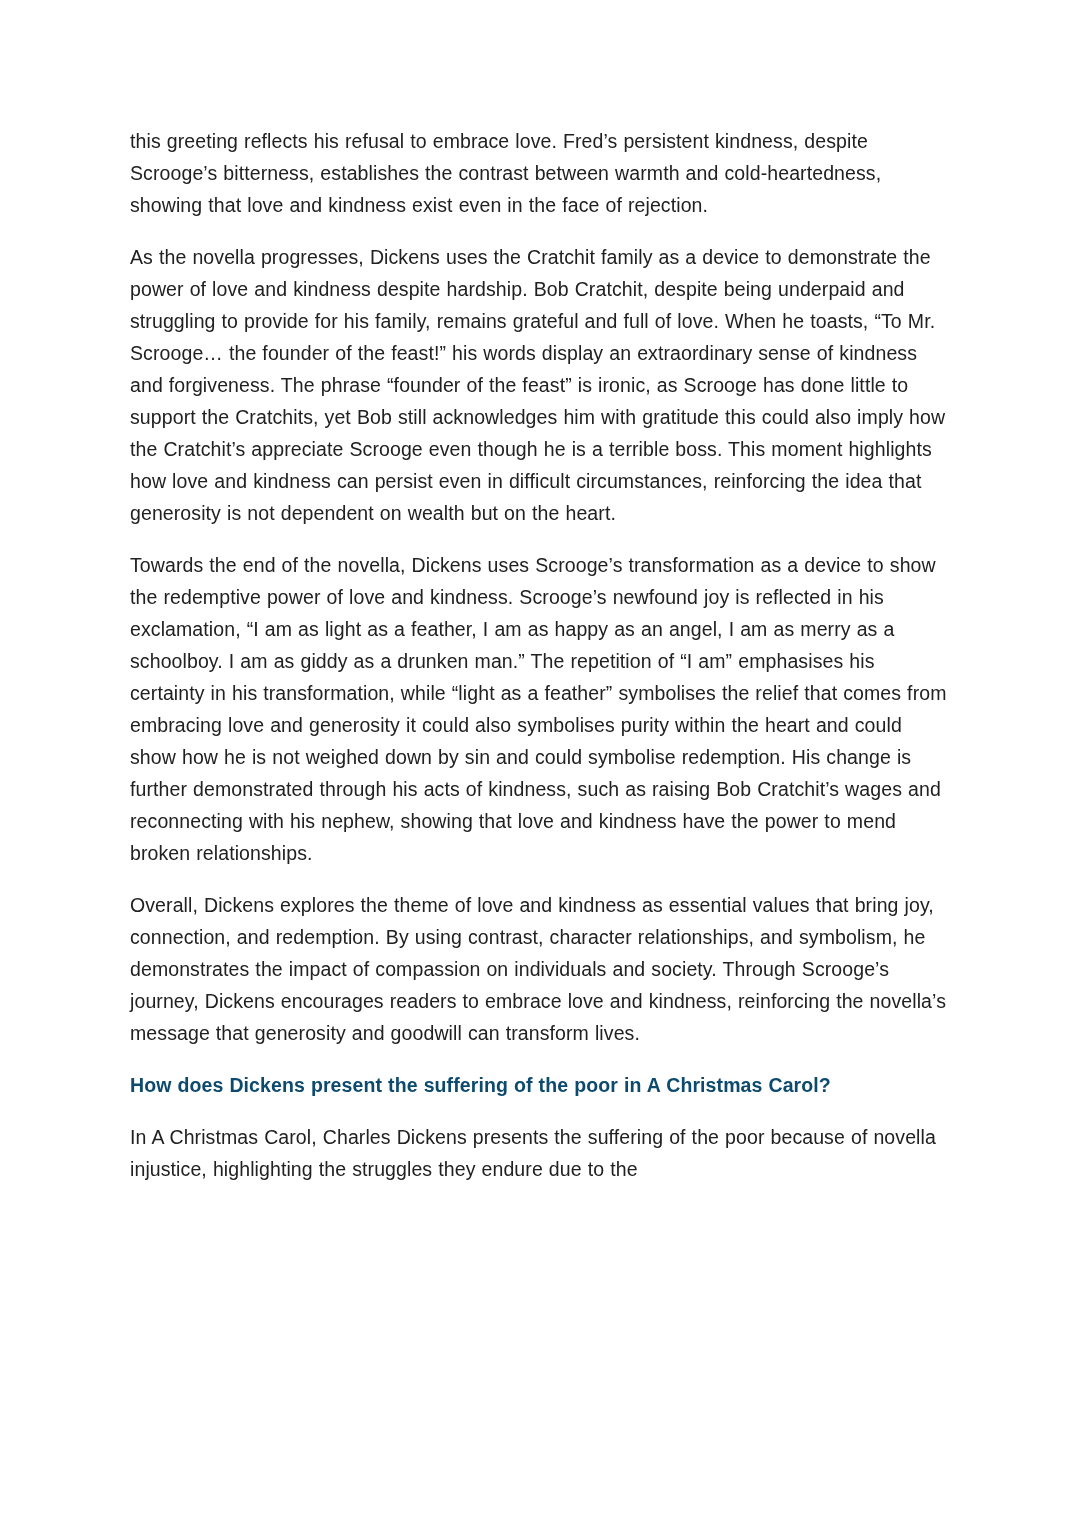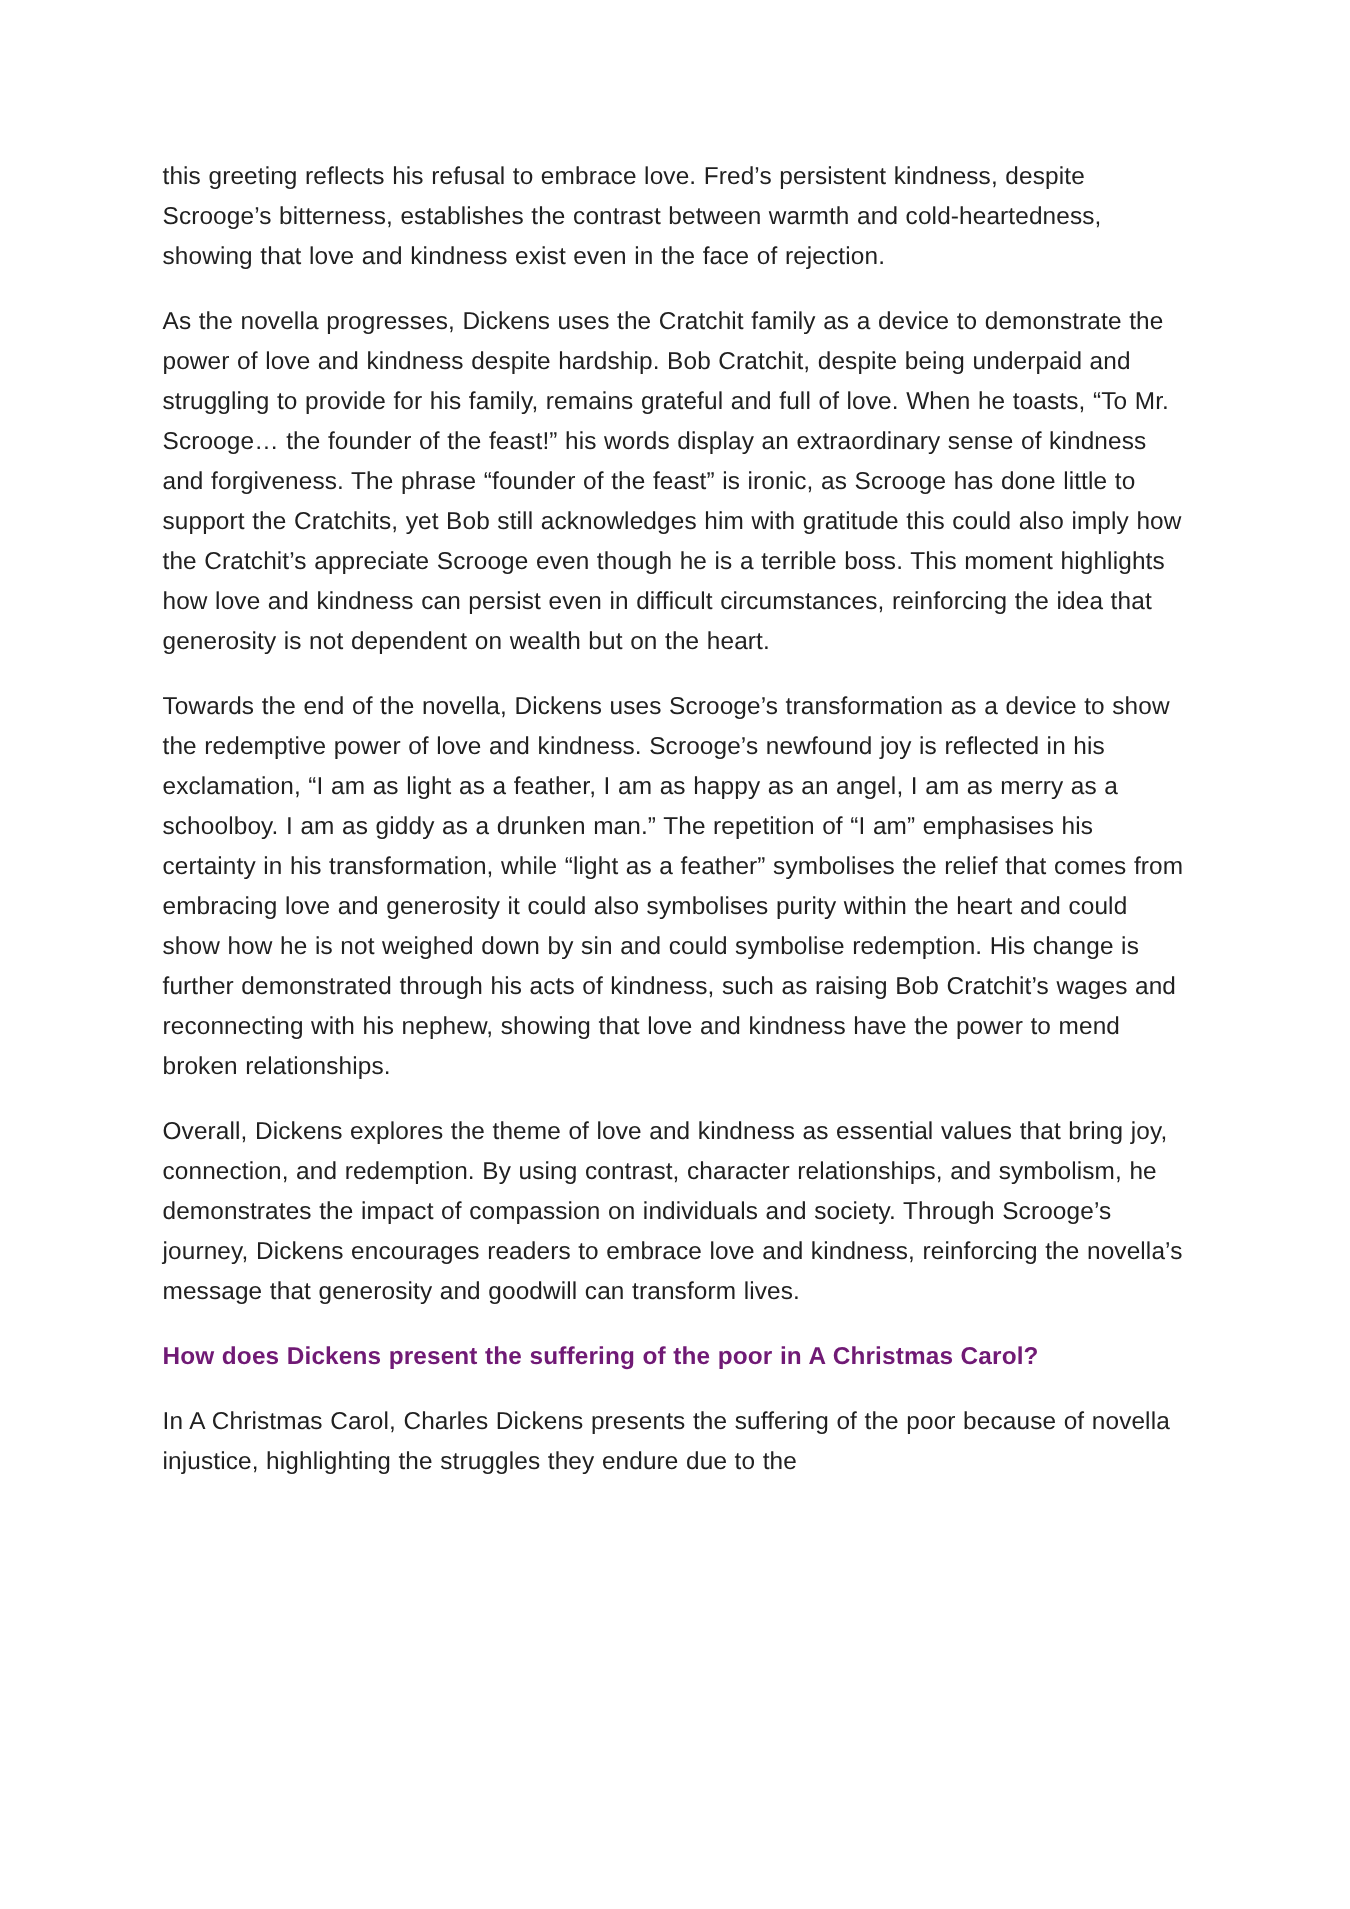--- a/index.html
+++ b/index.html
@@ -29,21 +29,21 @@
     line-height: 32px;
     letter-spacing: 0.1px;
   }
   .para {
     margin: 0 0 20px 0;
     text-align: left;
     word-spacing: 0.5px;
   }
   .para.heading {
     font-weight: bold;
-    color: #701a75;
+    color: #0c4a6e;
   }
 </style>
 </head>
 <body>
 
 <div class="page">
   <div class="content">
       <p class="para">this greeting reflects his refusal to embrace love. Fred’s persistent kindness, despite Scrooge’s bitterness, establishes the contrast between warmth and cold-heartedness, showing that love and kindness exist even in the face of rejection.</p>
       <p class="para">As the novella progresses, Dickens uses the Cratchit family as a device to demonstrate the power of love and kindness despite hardship. Bob Cratchit, despite being underpaid and struggling to provide for his family, remains grateful and full of love. When he toasts, “To Mr. Scrooge… the founder of the feast!” his words display an extraordinary sense of kindness and forgiveness. The phrase “founder of the feast” is ironic, as Scrooge has done little to support the Cratchits, yet Bob still acknowledges him with gratitude this could also imply how the Cratchit’s appreciate Scrooge even though he is a terrible boss. This moment highlights how love and kindness can persist even in difficult circumstances, reinforcing the idea that generosity is not dependent on wealth but on the heart.</p>
       <p class="para">Towards the end of the novella, Dickens uses Scrooge’s transformation as a device to show the redemptive power of love and kindness. Scrooge’s newfound joy is reflected in his exclamation, “I am as light as a feather, I am as happy as an angel, I am as merry as a schoolboy. I am as giddy as a drunken man.” The repetition of “I am” emphasises his certainty in his transformation, while “light as a feather” symbolises the relief that comes from embracing love and generosity it could also symbolises purity within the heart and could show how he is not weighed down by sin and could symbolise redemption. His change is further demonstrated through his acts of kindness, such as raising Bob Cratchit’s wages and reconnecting with his nephew, showing that love and kindness have the power to mend broken relationships.</p>

